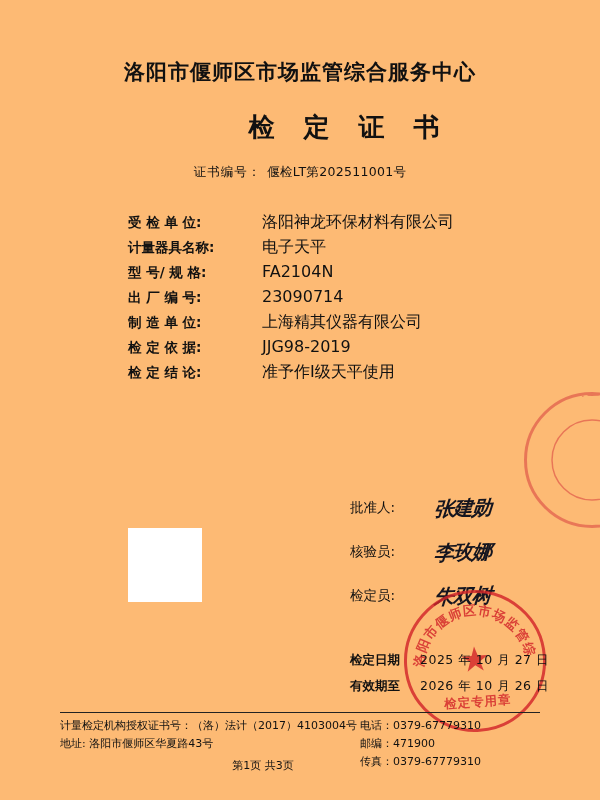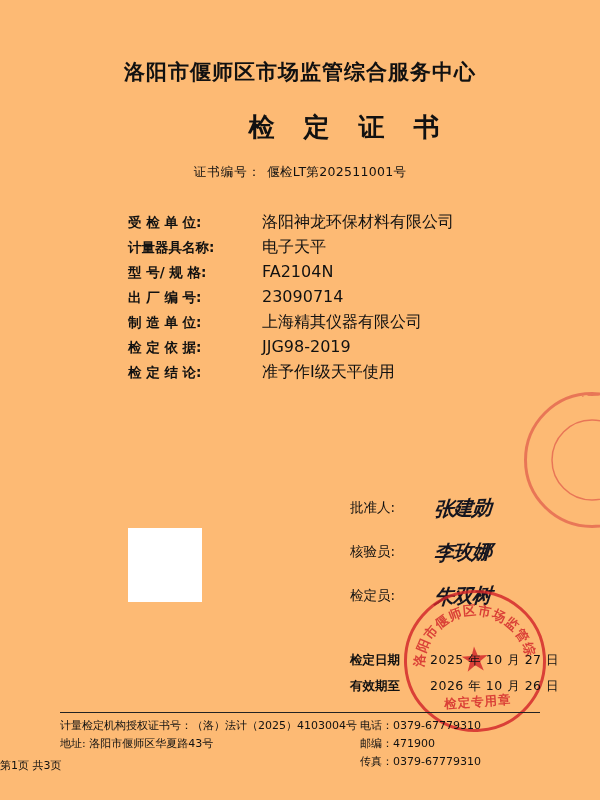--- a/index.html
+++ b/index.html
@@ -159,21 +159,20 @@
     top: 652px;
     width: 240px;
     font-size: 12.5px;
     color: #111;
   }
   .date-row {
     display: flex;
     align-items: baseline;
     height: 26px;
     white-space: nowrap;
-    gap: 10px;
   }
   .date-row .dlabel {
     font-weight: 700;
     width: 62px;
     display: flex;
     justify-content: space-between;
   }
   .date-row .dval { margin-left: 8px; letter-spacing: 0.5px; }
 
   
@@ -198,20 +197,21 @@
     height: 18px;
     align-items: baseline;
   }
   .footer-left { width: 300px; white-space: nowrap; }
   .footer-right { white-space: nowrap; }
   .page-num {
     position: absolute;
     left: 0;
     top: 758px;
     width: 526px;
+    text-align: center;
     font-size: 11px;
     color: #111;
   }
 
   
   .seal-main {
     position: absolute;
     left: 404px;
     top: 590px;
     width: 136px;
@@ -820,21 +820,21 @@
         <span>月</span>
         <span>26</span>
         <span>日</span>
       </span>
     </div>
   </div>
 
   <div class="footer-rule"></div>
   <div class="footer">
     <div class="footer-row">
-      <span class="footer-left">计量检定机构授权证书号：（洛）法计（2025）4103004号</span>
+      <span class="footer-left">计量检定机构授权证书号：（洛）法计（2017）4103004号</span>
       <span class="footer-right">电话：0379-67779310</span>
     </div>
     <div class="footer-row">
       <span class="footer-left">地址: 洛阳市偃师区华夏路43号</span>
       <span class="footer-right">邮编：471900</span>
     </div>
     <div class="footer-row">
       <span class="footer-left"></span>
       <span class="footer-right">传真：0379-67779310</span>
     </div>

